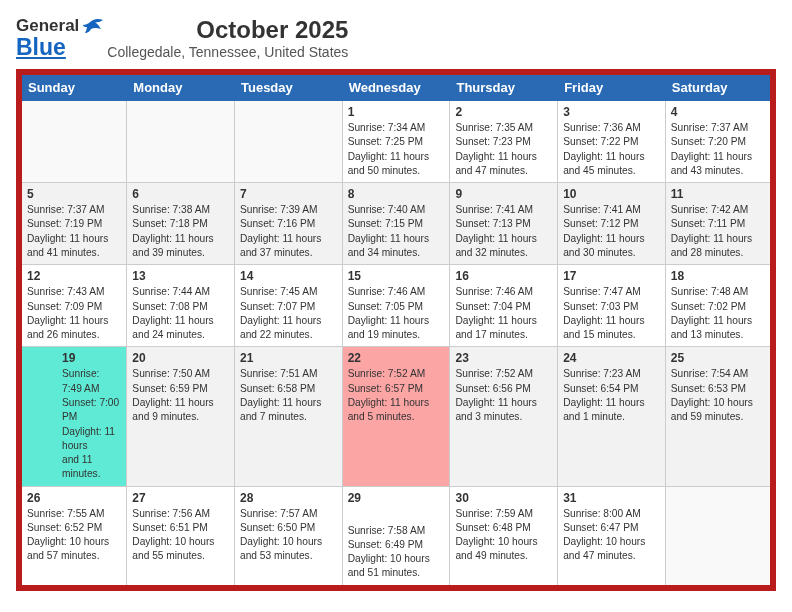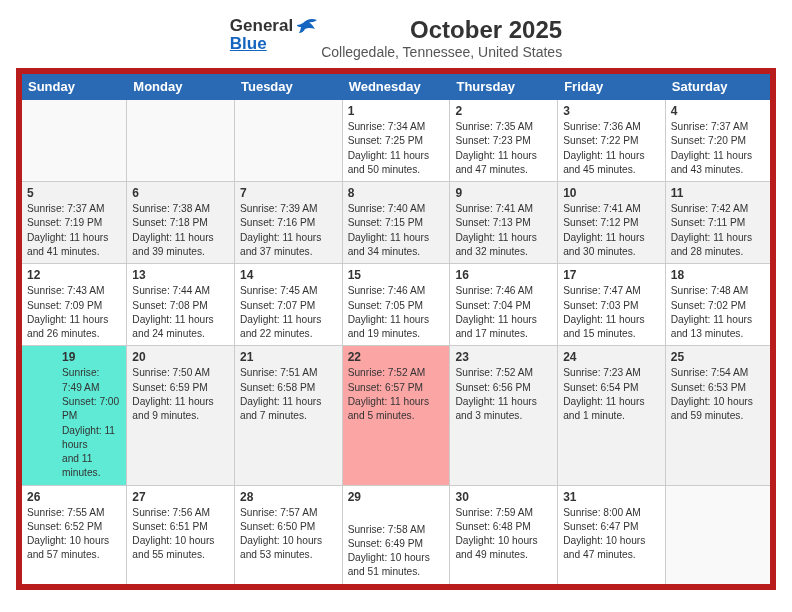--- a/index.html
+++ b/index.html
@@ -5,21 +5,21 @@
     * { box-sizing: border-box; margin: 0; padding: 0; }
     body {
       font-family: Arial, sans-serif;
       background: #fff;
       width: 792px;
       min-height: 612px;
       padding: 16px;
     }
     .header {
       display: flex;
-      justify-content: center;
+      justify-content: flex-start;
       align-items: flex-start;
       margin-bottom: 8px;
     }
     .logo {
       display: flex;
       flex-direction: column;
       align-items: flex-start;
     }
     .title-area {
       text-align: right;
@@ -73,21 +73,21 @@
       background: #fff;
     }
     tr.week-row:nth-child(even) td {
       background: #f2f2f2;
     }
     .logo-top {
       display: flex;
       align-items: center;
     }
     .logo-text-general { color: #333; font-weight: bold; font-size: 17px; }
-    .logo-text-blue { color: #1565c0; font-weight: bold; font-size: 17px; text-decoration: underline; }
+    .logo-text-blue { color: #1565c0; font-weight: bold; font-size: 23px; text-decoration: underline; }
   </style>
 </head>
 <body>
 
 <div class="header">
   <div class="logo">
     <div class="logo-top">
       <span class="logo-text-general">General</span>
       <svg width="26" height="20" viewBox="0 0 26 20" style="margin-left:2px;margin-top:-2px;">
         <path d="M8,8 Q14,2 22,5 Q18,8 14,7 Q18,10 20,14 Q14,12 10,14 Q8,18 4,18 Q6,14 6,12 Q2,12 2,10 Q5,10 8,8 Z" fill="#1565c0"></path>

